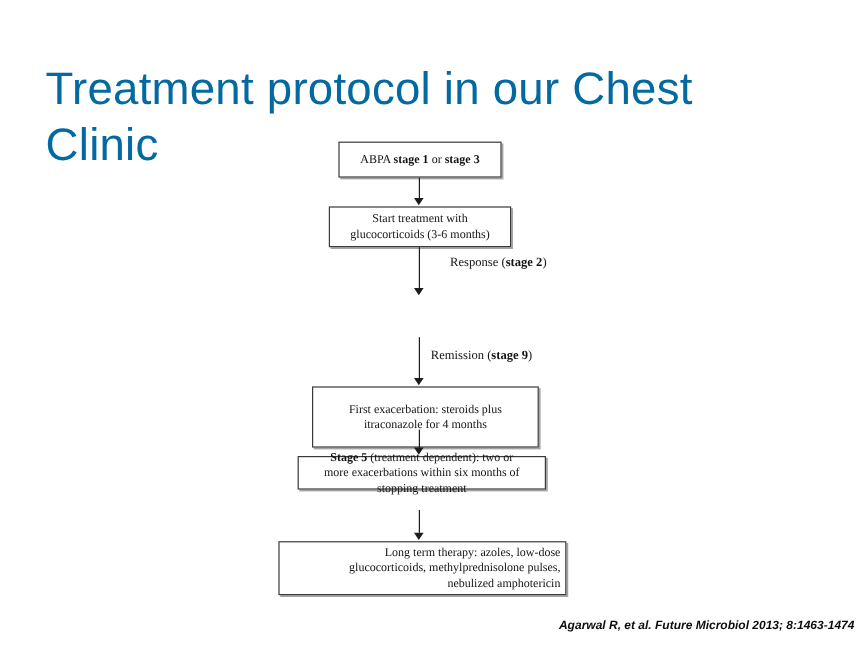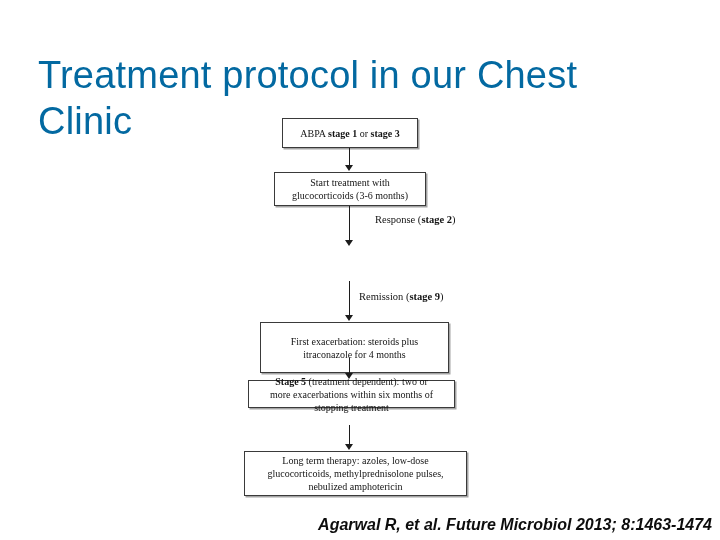--- a/index.html
+++ b/index.html
@@ -58,21 +58,21 @@
   }
   .node .inner { width: 100%; }
   .node b { font-weight: bold; }
 
   
   #node-1 { left: 282px; top: 118px; width: 136px; height: 30px; }
   #node-2 { left: 274px; top: 172px; width: 152px; height: 34px; }
   #node-3 { left: 266px; top: 247px; width: 170px; height: 34px; }
   #node-4 { left: 260px; top: 322px; width: 189px; height: 51px; }
   #node-5 { left: 248px; top: 380px; width: 207px; height: 28px; }
-  #node-6 { left: 244px; top: 451px; width: 223px; height: 45px; }
+  #node-6 { left: 232px; top: 451px; width: 240px; height: 45px; text-align: right; }
 
   
   .connector {
     position: absolute;
     width: 1px;
     background: #1c1c1c;
     left: 349px;
   }
   .arrowhead {
     position: absolute;
@@ -105,21 +105,21 @@
   .edge-label b { font-weight: bold; }
   #edge-label-1 { left: 375px; top: 214px; }
   #edge-label-2 { left: 359px; top: 291px; }
 
   
   #citation {
     position: absolute;
     right: 8px;
     top: 516px;
     font-family: "Liberation Sans", sans-serif;
-    font-size: 16px;
+    font-size: 10px;
     font-weight: bold;
     font-style: italic;
     color: #0d0d0d;
     white-space: nowrap;
   }
 </style>
 </head>
 <body>
 
 <div id="slide-title">Treatment protocol in our Chest Clinic</div>

